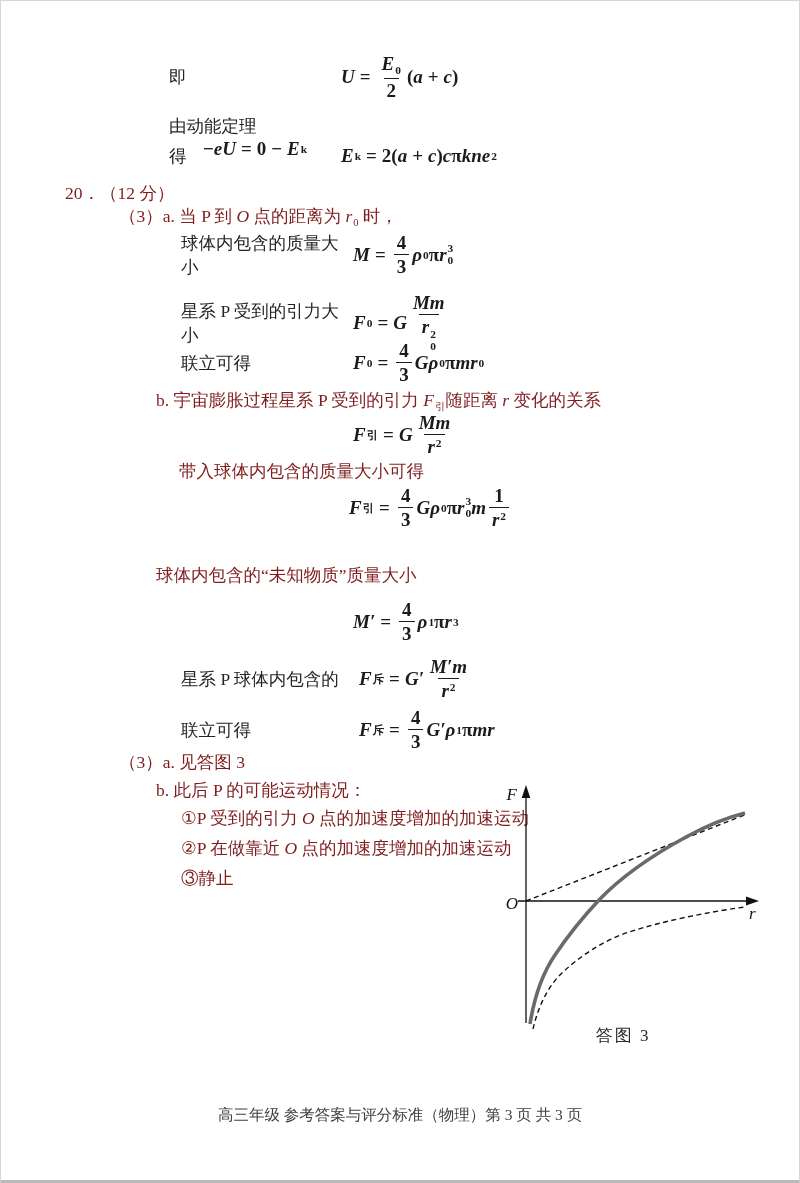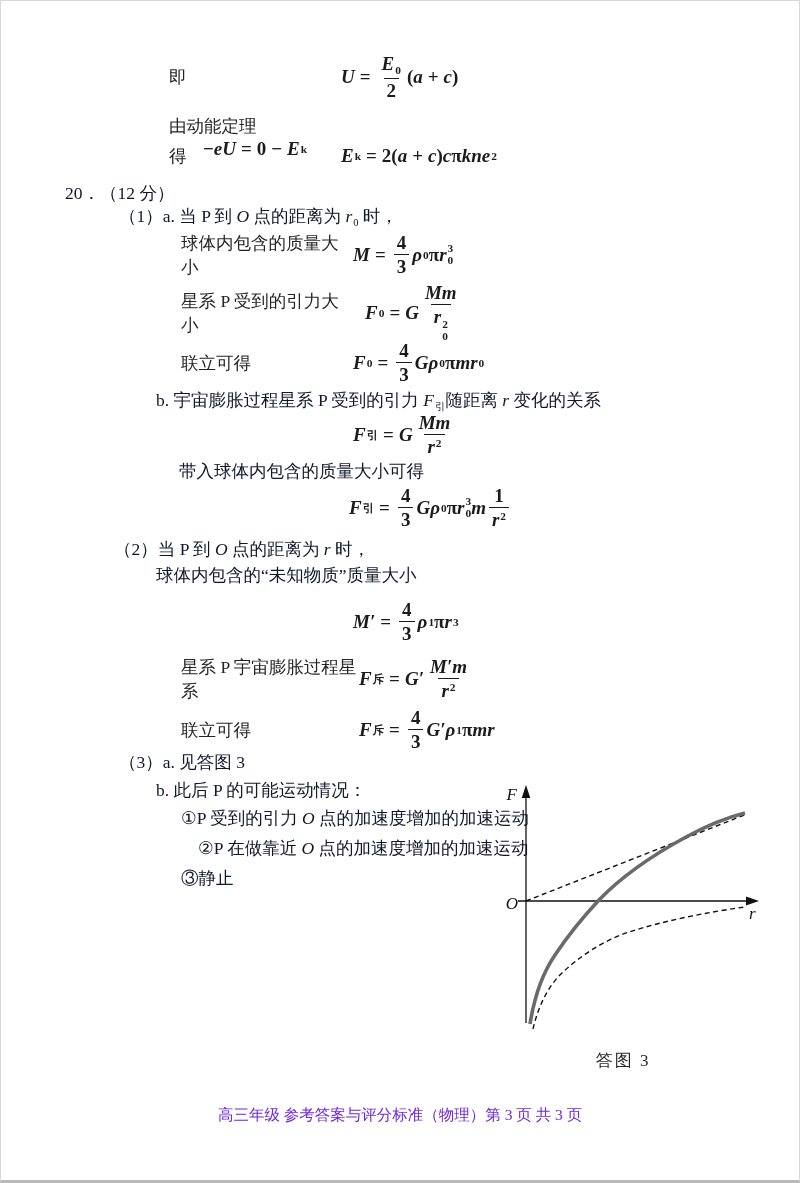--- a/index.html
+++ b/index.html
@@ -4,39 +4,39 @@
 <style>
   html,body{margin:0;padding:0;background:#ffffff;}
   .page{
     position:relative;width:800px;height:1183px;background:#fff;
     font-family:"Liberation Serif","DejaVu Serif",serif;color:#222;
     box-sizing:border-box;border:1px solid #d7d7d7;border-bottom:3px solid #b9b9b9;
     overflow:hidden;
   }
   .row{position:absolute;display:flex;align-items:center;}
   .lab{width:172px;flex:none;font-size:17.5px;color:#242424;}
-  .textline{position:absolute;font-size:17.5px;color:#0f172a;white-space:nowrap;}
+  .textline{position:absolute;font-size:17.5px;color:#7f1d1d;white-space:nowrap;}
   .textline .it{font-style:italic;}
   .formula{
     display:inline-flex;align-items:center;white-space:nowrap;
     font-size:19px;font-weight:bold;color:#1b1b1b;
     font-family:"Liberation Serif","DejaVu Serif",serif;
   }
   .it{font-style:italic;}
   .rm{font-style:normal;}
   .op{margin:0 5px;}
   .sub{font-size:0.6em;vertical-align:-0.35em;margin-left:1px;font-style:normal;}
   .sup{font-size:0.6em;vertical-align:0.55em;margin-left:1px;font-style:normal;}
   .ss{display:inline-flex;flex-direction:column;line-height:1.05;font-size:0.6em;vertical-align:-0.5em;margin-left:1px;font-style:normal;}
   .frac{display:inline-flex;flex-direction:column;align-items:center;line-height:1.05;vertical-align:middle;margin:0 3px;}
   .frac>.num{padding:0 3px 1px;}
   .frac>.den{border-top:1.4px solid #1b1b1b;padding:2px 3px 0;}
   .figure{position:absolute;left:480px;top:782px;width:300px;height:262px;}
-  .fig-caption{position:absolute;left:557px;top:1048px;width:130px;text-align:center;font-size:17px;color:#2a2a2a;letter-spacing:2px;}
-  .footer{position:absolute;left:0;top:1104px;width:100%;text-align:center;font-size:15.5px;color:#6d28d9;}
+  .fig-caption{position:absolute;left:557px;top:1023px;width:130px;text-align:center;font-size:17px;color:#2a2a2a;letter-spacing:2px;}
+  .footer{position:absolute;left:0;top:1104px;width:100%;text-align:center;font-size:15.5px;color:#404040;}
 </style>
 </head>
 <body>
 
 <div class="page">
 
   <div class="row" style="left:168px;top:53px;height:46px;">
     <span class="lab">即</span>
     <span class="formula">
         <span class="it">U</span>
@@ -77,42 +77,42 @@
         <span class="rm">)</span>
         <span class="it">c</span>
         <span class="rm">π</span>
         <span class="it">kne</span>
         <span class="sup">2</span>
       </span>
   </div>
 
   <div class="textline" style="left:64px;top:180px;">20．（12 分）</div>
 
-  <div class="textline" style="left:118px;top:203px;"><span class="cn">（1）a. 当 P 到 </span><span class="it">O</span><span class="cn"> 点的距离为 </span><span class="it">r</span><span class="sub">0</span><span class="cn"> 时，</span></div>
+  <div class="textline" style="left:118px;top:203px;"><span class="cn">（3）a. 当 P 到 </span><span class="it">O</span><span class="cn"> 点的距离为 </span><span class="it">r</span><span class="sub">0</span><span class="cn"> 时，</span></div>
 
   <div class="row" style="left:180px;top:230px;height:48px;">
     <span class="lab">球体内包含的质量大小</span>
     <span class="formula">
         <span class="it">M</span>
         <span class="op">=</span>
         <span class="frac">
           <span class="num"><span class="rm">4</span></span>
           <span class="den"><span class="rm">3</span></span>
         </span>
         <span class="it">ρ</span>
         <span class="sub">0</span>
         <span class="rm">π</span>
         <span class="it">r</span>
         <span class="ss">
           <span>3</span>
           <span>0</span>
         </span>
       </span>
   </div>
-  <div class="row" style="left:180px;top:286px;height:52px;gap:12px;">
+  <div class="row" style="left:180px;top:296px;height:52px;">
     <span class="lab">星系 P 受到的引力大小</span>
     <span class="formula">
         <span class="it">F</span>
         <span class="sub">0</span>
         <span class="op">=</span>
         <span class="it">G</span>
         <span class="frac">
           <span class="num"><span class="it">Mm</span></span>
           <span class="den"><span class="it">r</span><span class="ss">
               <span>2</span>
@@ -173,39 +173,38 @@
           <span>0</span>
         </span>
         <span class="it">m</span>
         <span class="frac">
           <span class="num"><span class="rm">1</span></span>
           <span class="den"><span class="it">r</span><span class="sup">2</span></span>
         </span>
       </span>
   </div>
 
-  <div class="textline" style="left:113px;top:536px;"><span class="cn">（2）当 P 到 </span><span class="it">O</span><span class="cn"> 点的距离为 </span><span class="it">r</span><span class="cn"> 时，</span></div>
   <div class="textline" style="left:155px;top:562px;"><span class="cn">球体内包含的“未知物质”质量大小</span></div>
   <div class="row" style="left:352px;top:597px;height:48px;">
     <span class="formula">
         <span class="it">M′</span>
         <span class="op">=</span>
         <span class="frac">
           <span class="num"><span class="rm">4</span></span>
           <span class="den"><span class="rm">3</span></span>
         </span>
         <span class="it">ρ</span>
         <span class="sub">1</span>
         <span class="rm">π</span>
         <span class="it">r</span>
         <span class="sup">3</span>
       </span>
   </div>
   <div class="row" style="left:180px;top:652px;height:52px;">
-    <span class="lab" style="width:178px;">星系 P 宇宙膨胀过程星系</span>
+    <span class="lab" style="width:178px;">星系 P 球体内包含的</span>
     <span class="formula">
         <span class="it">F</span>
         <span class="sub">斥</span>
         <span class="op">=</span>
         <span class="it">G′</span>
         <span class="frac">
           <span class="num"><span class="it">M′m</span></span>
           <span class="den"><span class="it">r</span><span class="sup">2</span></span>
         </span>
       </span>
@@ -224,21 +223,21 @@
         <span class="it">ρ</span>
         <span class="sub">1</span>
         <span class="rm">π</span>
         <span class="it">mr</span>
       </span>
   </div>
 
   <div class="textline" style="left:118px;top:749px;"><span class="cn">（3）a. 见答图 3</span></div>
   <div class="textline" style="left:155px;top:777px;"><span class="cn">b. 此后 P 的可能运动情况：</span></div>
   <div class="textline" style="left:180px;top:805px;"><span class="cn">①P 受到的引力 </span><span class="it">O</span><span class="cn"> 点的加速度增加的加速运动</span></div>
-  <div class="textline" style="left:197px;top:835px;font-family:Liberation Serif, serif;"><span class="cn">②P 在做靠近 </span><span class="it">O</span><span class="cn"> 点的加速度增加的加速运动</span></div>
+  <div class="textline" style="left:180px;top:835px;font-family:Liberation Serif, serif;"><span class="cn">②P 在做靠近 </span><span class="it">O</span><span class="cn"> 点的加速度增加的加速运动</span></div>
   <div class="textline" style="left:180px;top:865px;"><span class="cn">③静止</span></div>
 
   <div class="figure">
     <svg width="300" height="262" viewBox="0 0 300 262">
 
       <line x1="45" y1="10" x2="45" y2="240" stroke="#111" stroke-width="1.3"></line>
       <polygon points="45,2 40.7,15 49.3,15" fill="#111"></polygon>
       <line x1="37" y1="118" x2="270" y2="118" stroke="#111" stroke-width="1.3"></line>
       <polygon points="278,118 265,113.6 265,122.4" fill="#111"></polygon>
 

